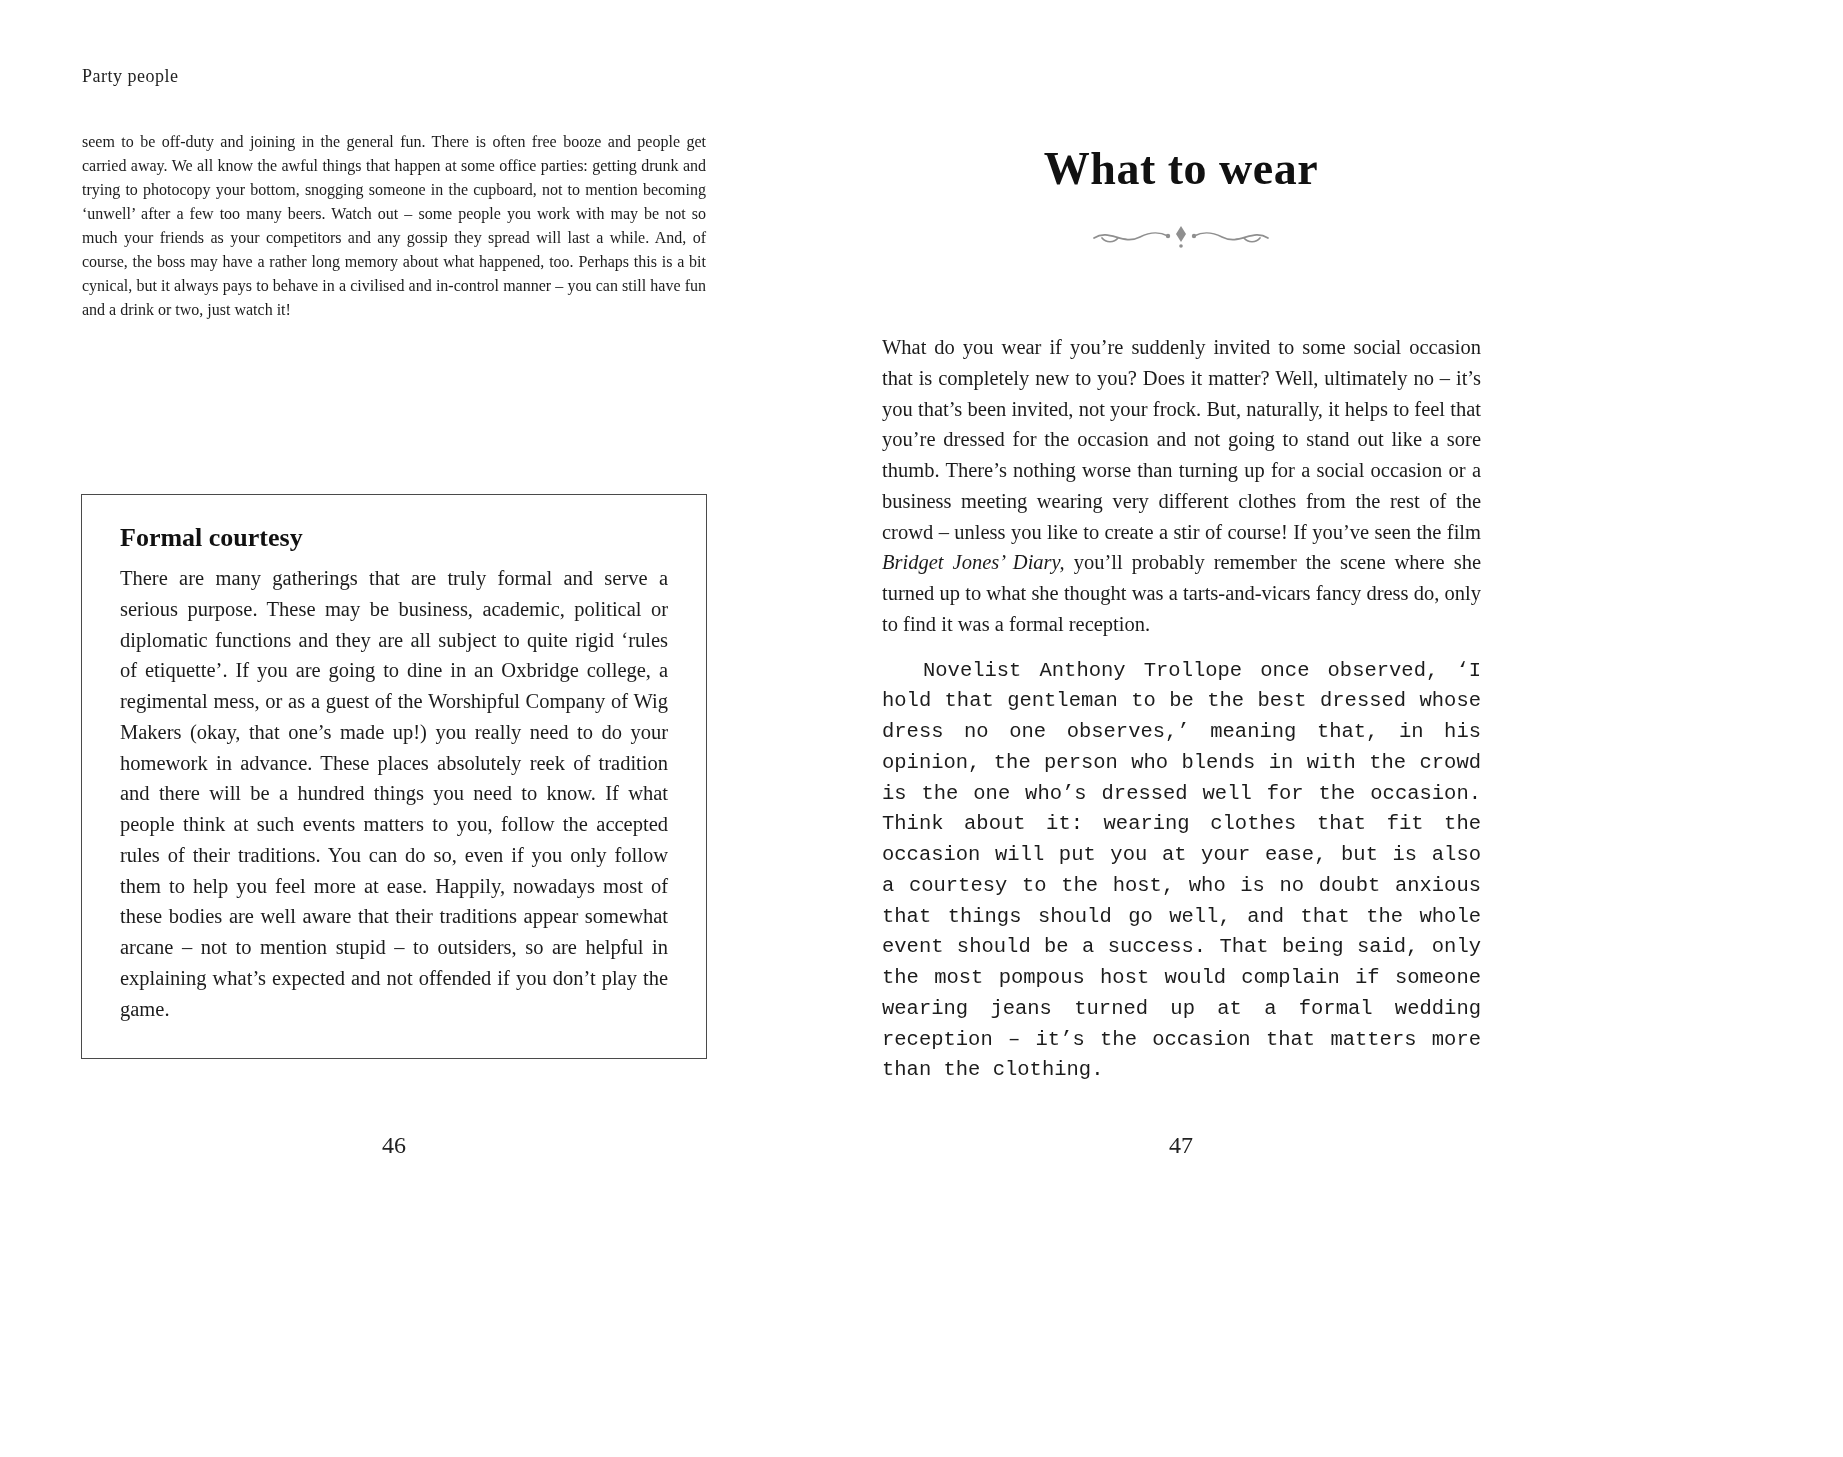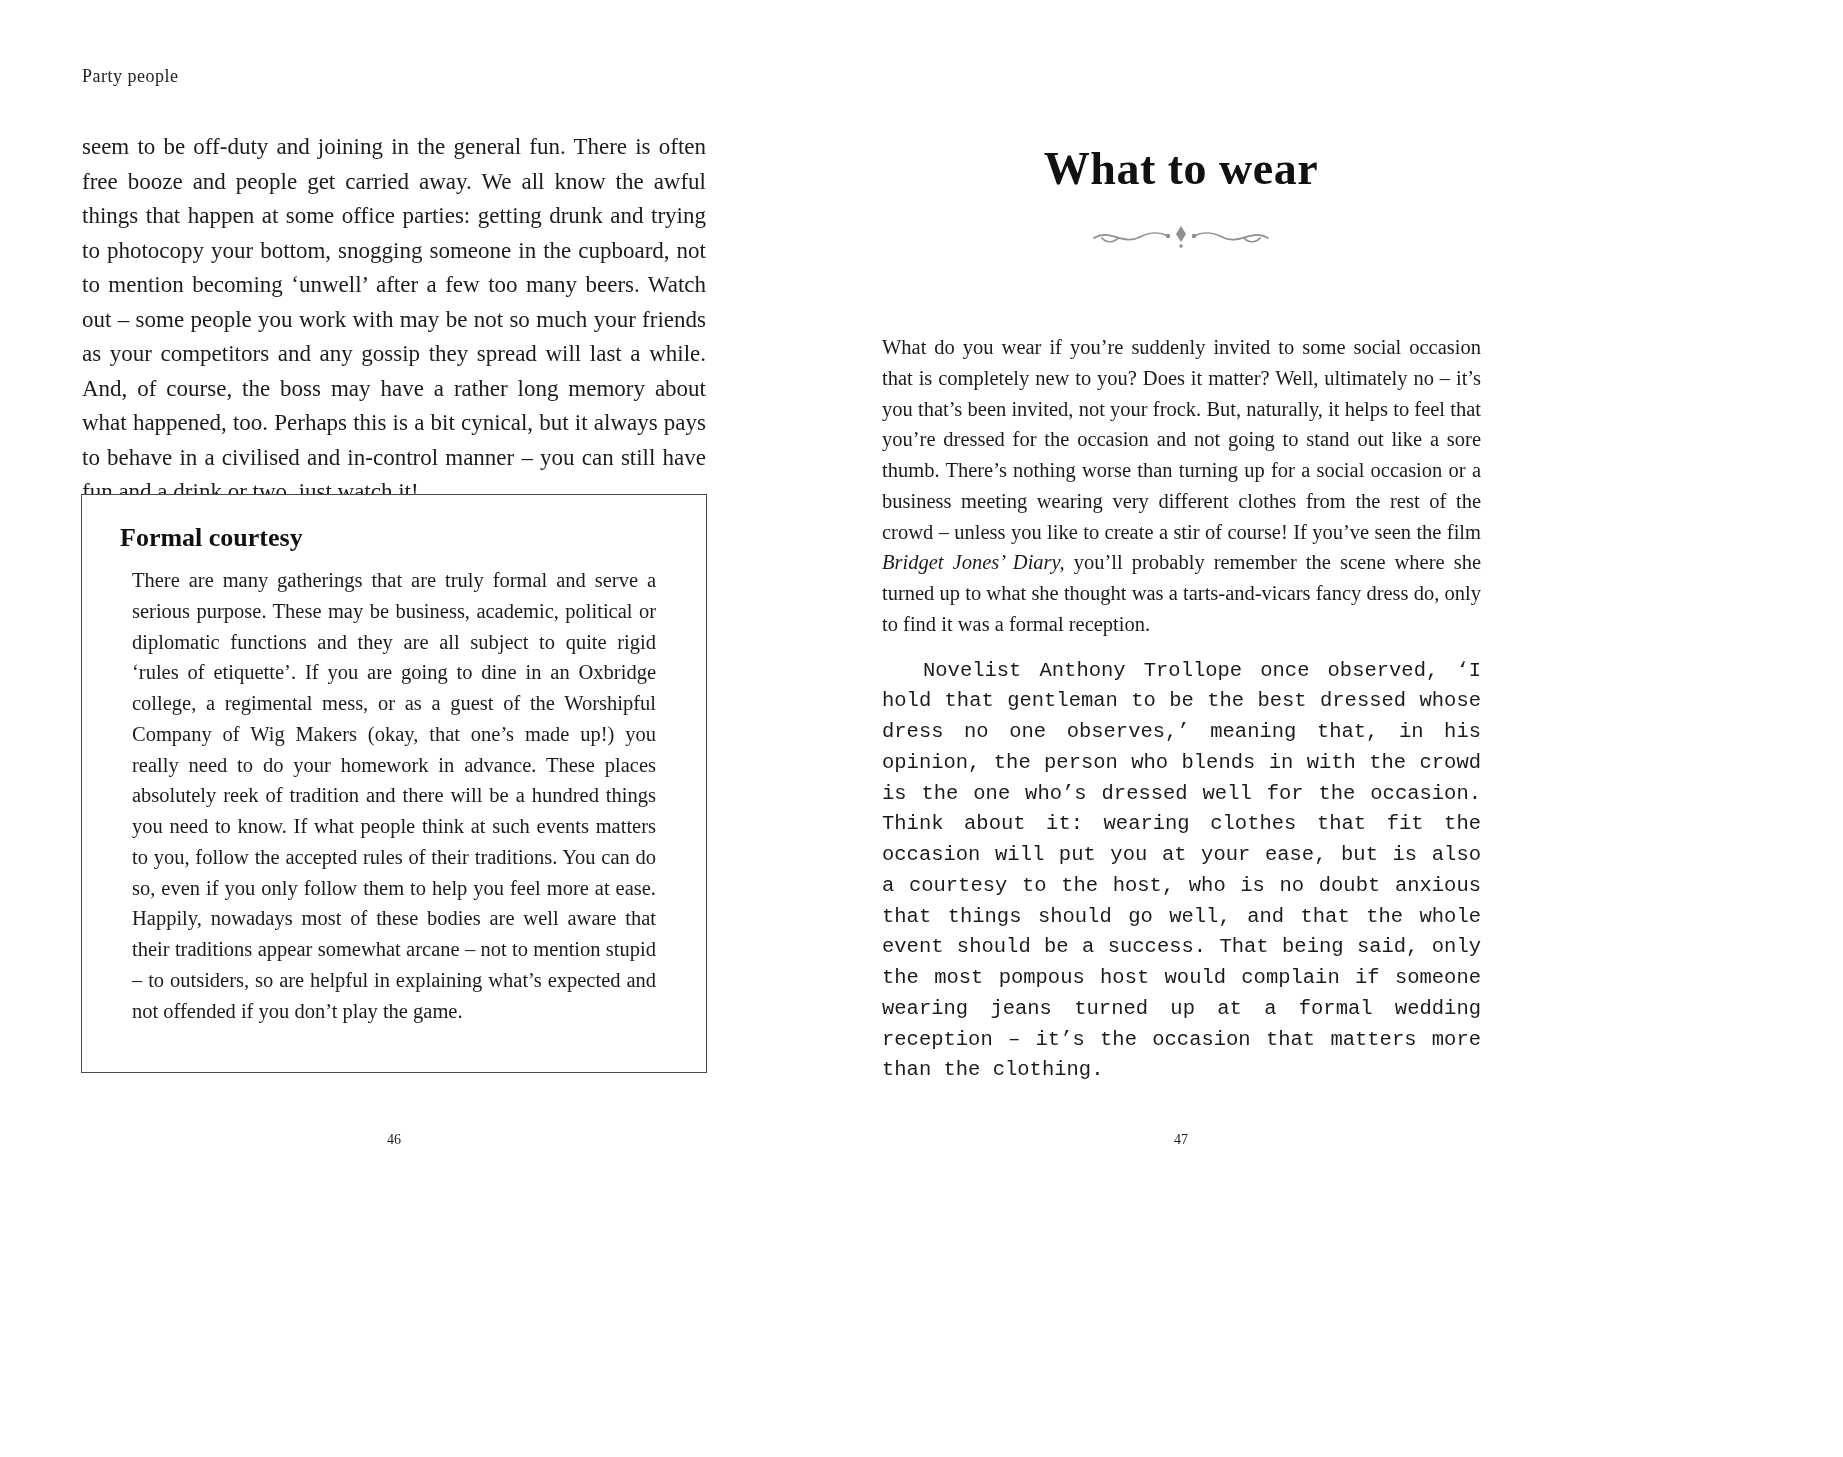--- a/index.html
+++ b/index.html
@@ -23,21 +23,21 @@
     left: 82px;
     font-size: 18px;
     letter-spacing: 0.5px;
     color: #222;
   }
   .left-body {
     position: absolute;
     top: 130px;
     left: 82px;
     width: 624px;
-    font-size: 23px;
+    font-size: 16px;
     line-height: 1.5;
     text-align: justify;
     color: #1c1c1c;
   }
   .formal-box {
     position: absolute;
     top: 494px;
     left: 81px;
     width: 626px;
     box-sizing: border-box;
@@ -45,32 +45,32 @@
     padding: 28px 38px 34px 38px;
     background: #ffffff;
   }
   .formal-box h2 {
     margin: 0 0 10px 0;
     font-size: 26px;
     font-weight: bold;
     color: #111;
   }
   .formal-box p {
-    margin: 12px;
+    margin: 0;
     font-size: 20.5px;
     line-height: 1.5;
     text-align: justify;
     color: #1c1c1c;
   }
   .page-number {
     position: absolute;
     top: 1132px;
     width: 624px;
     text-align: center;
-    font-size: 14px;
+    font-size: 24px;
     color: #222;
   }
   .page-number.left { left: 82px; }
   .page-number.right { left: 866px; width: 630px; }
   
   .chapter-title {
     position: absolute;
     top: 142px;
     left: 866px;
     width: 630px;

